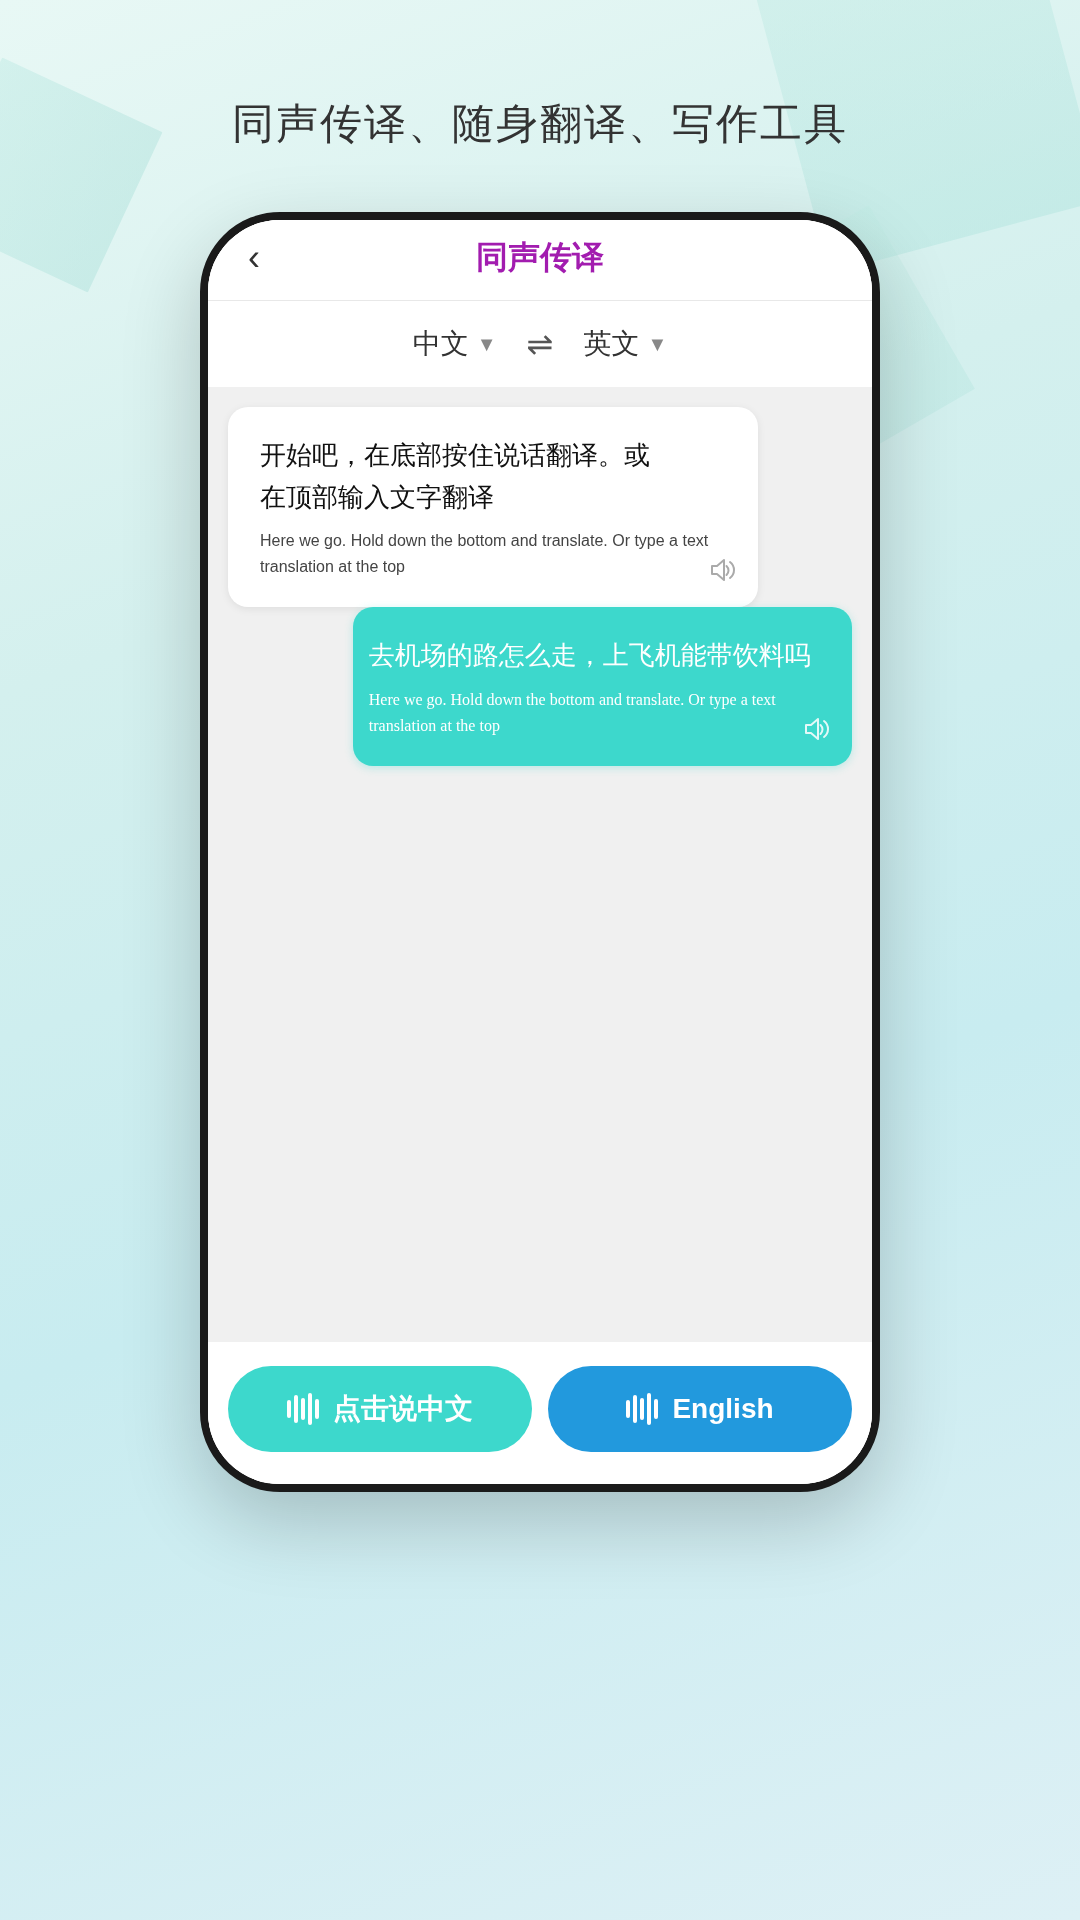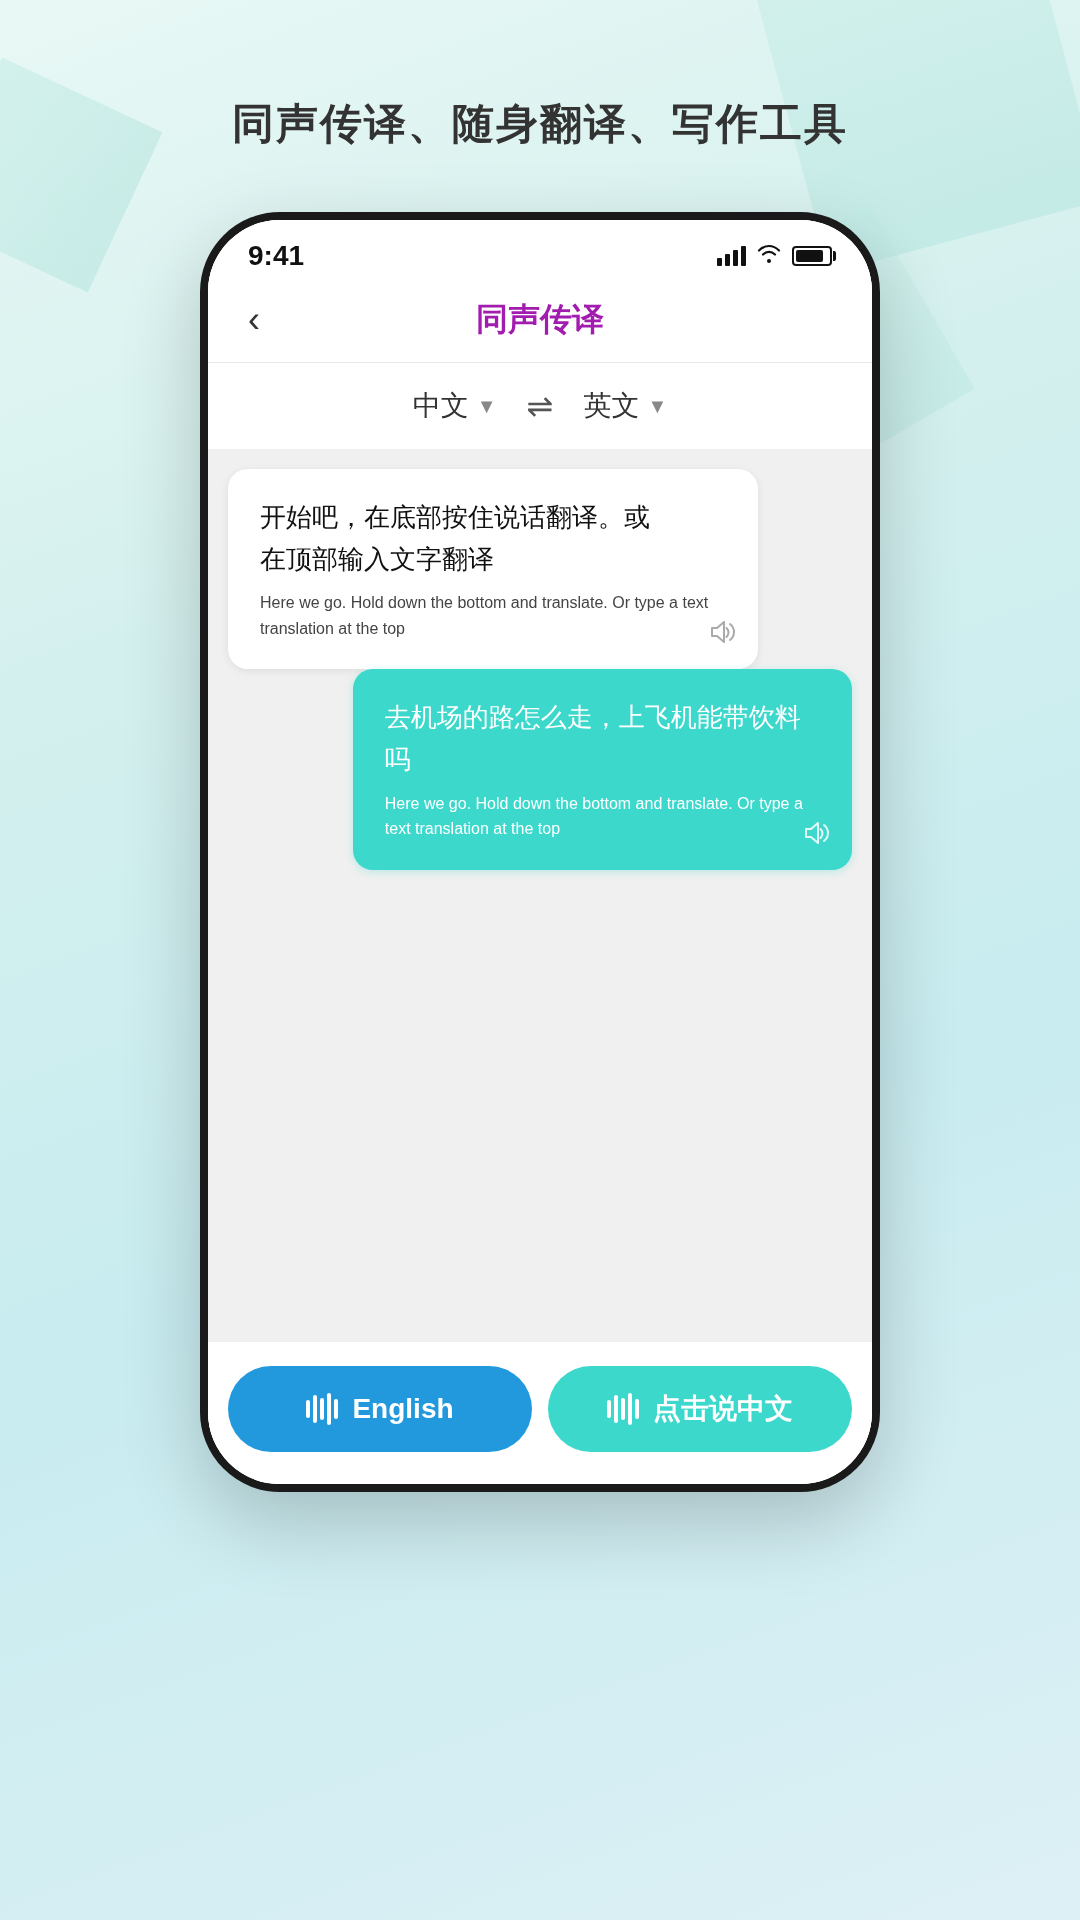--- a/index.html
+++ b/index.html
@@ -78,21 +78,21 @@
       font-size: 108px;
       font-weight: 900;
       color: #2299dd;
       line-height: 1.1;
       letter-spacing: 4px;
       text-shadow: 0 2px 4px rgba(34, 153, 221, 0.1);
     }
 
     .subtitle {
       font-size: 42px;
-      font-weight: 700;
+      font-weight: 400;
       color: #333;
       margin-top: 16px;
       letter-spacing: 2px;
     }
 
     
     .phone-container {
       position: relative;
       margin-top: 20px;
     }
@@ -280,25 +280,26 @@
       bottom: 16px;
       right: 20px;
       font-size: 28px;
       color: #aaa;
     }
 
     
     .bubble-right {
       background: #3dd8cc;
       border-radius: 20px;
-      padding: 28px 32px;
+      padding: 28px 16px;
       max-width: 80%;
       align-self: flex-end;
       position: relative;
       box-shadow: 0 2px 8px rgba(61, 216, 204, 0.3);
+      font-family: Liberation Serif, serif;
     }
 
     .bubble-right .bubble-chinese {
       color: #fff;
     }
 
     .bubble-right .bubble-english {
       color: #fff;
     }
 
@@ -363,41 +364,20 @@
 <div class="content-wrapper">
 
   <div class="header-section">
     <div class="subtitle">同声传译、随身翻译、写作工具</div>
   </div>
 
   <div class="phone-container">
     <div class="phone-mockup">
       <div class="phone-screen">
 
-        <div class="status-bar">
-          <span class="status-time">9:41</span>
-          <div class="status-icons">
-            <div class="signal-bars">
-              <div class="signal-bar" style="width:5px;height:8px;"></div>
-              <div class="signal-bar" style="width:5px;height:12px;"></div>
-              <div class="signal-bar" style="width:5px;height:16px;"></div>
-              <div class="signal-bar" style="width:5px;height:20px;"></div>
-            </div>
-            <span class="wifi-icon">
-              <svg width="26" height="20" viewBox="0 0 26 20">
-                <path d="M13 16a2 2 0 110 4 2 2 0 010-4z" fill="#111"></path>
-                <path d="M7 11.5C8.8 9.7 11 8.8 13 8.8s4.2.9 6 2.7" stroke="#111" stroke-width="2.2" fill="none" stroke-linecap="round"></path>
-                <path d="M3 7.5C5.8 4.7 9.2 3 13 3s7.2 1.7 10 4.5" stroke="#111" stroke-width="2.2" fill="none" stroke-linecap="round"></path>
-              </svg>
-            </span>
-            <div class="battery-icon">
-              <div class="battery-fill"></div>
-            </div>
-          </div>
-        </div>
 
         <div class="nav-bar">
           <span class="back-arrow">‹</span>
           <span class="nav-title">同声传译</span>
         </div>
 
         <div class="language-selector">
           <div class="lang-btn">
             <span>中文</span>
             <span class="lang-arrow">▼</span>
@@ -431,38 +411,38 @@
                 <path d="M4 10v8h5l7 6V4L9 10H4z" stroke="rgba(255,255,255,0.85)" stroke-width="2" stroke-linejoin="round"></path>
                 <path d="M22 6c2.5 2 4 5 4 8s-1.5 6-4 8" stroke="rgba(255,255,255,0.85)" stroke-width="2" stroke-linecap="round"></path>
                 <path d="M18.5 10c1.2 1.2 2 2.8 2 4.5s-.8 3.3-2 4.5" stroke="rgba(255,255,255,0.85)" stroke-width="2" stroke-linecap="round"></path>
               </svg>
             </span>
           </div>
 
         </div>
 
         <div class="bottom-buttons">
+          <button class="voice-btn voice-btn-teal">
+            <div class="wave-icon">
+              <div class="wave-bar" style="height:18px;"></div>
+              <div class="wave-bar" style="height:28px;"></div>
+              <div class="wave-bar" style="height:22px;"></div>
+              <div class="wave-bar" style="height:32px;"></div>
+              <div class="wave-bar" style="height:20px;"></div>
+            </div>
+            <span>点击说中文</span>
+          </button>
           <button class="voice-btn voice-btn-blue">
             <div class="wave-icon">
               <div class="wave-bar" style="height:18px;"></div>
               <div class="wave-bar" style="height:28px;"></div>
               <div class="wave-bar" style="height:22px;"></div>
               <div class="wave-bar" style="height:32px;"></div>
               <div class="wave-bar" style="height:20px;"></div>
             </div>
             <span>English</span>
           </button>
-          <button class="voice-btn voice-btn-teal">
-            <div class="wave-icon">
-              <div class="wave-bar" style="height:18px;"></div>
-              <div class="wave-bar" style="height:28px;"></div>
-              <div class="wave-bar" style="height:22px;"></div>
-              <div class="wave-bar" style="height:32px;"></div>
-              <div class="wave-bar" style="height:20px;"></div>
-            </div>
-            <span>点击说中文</span>
-          </button>
         </div>
 
       </div>
     </div>
   </div>
 </div>
 
 </body></html>

